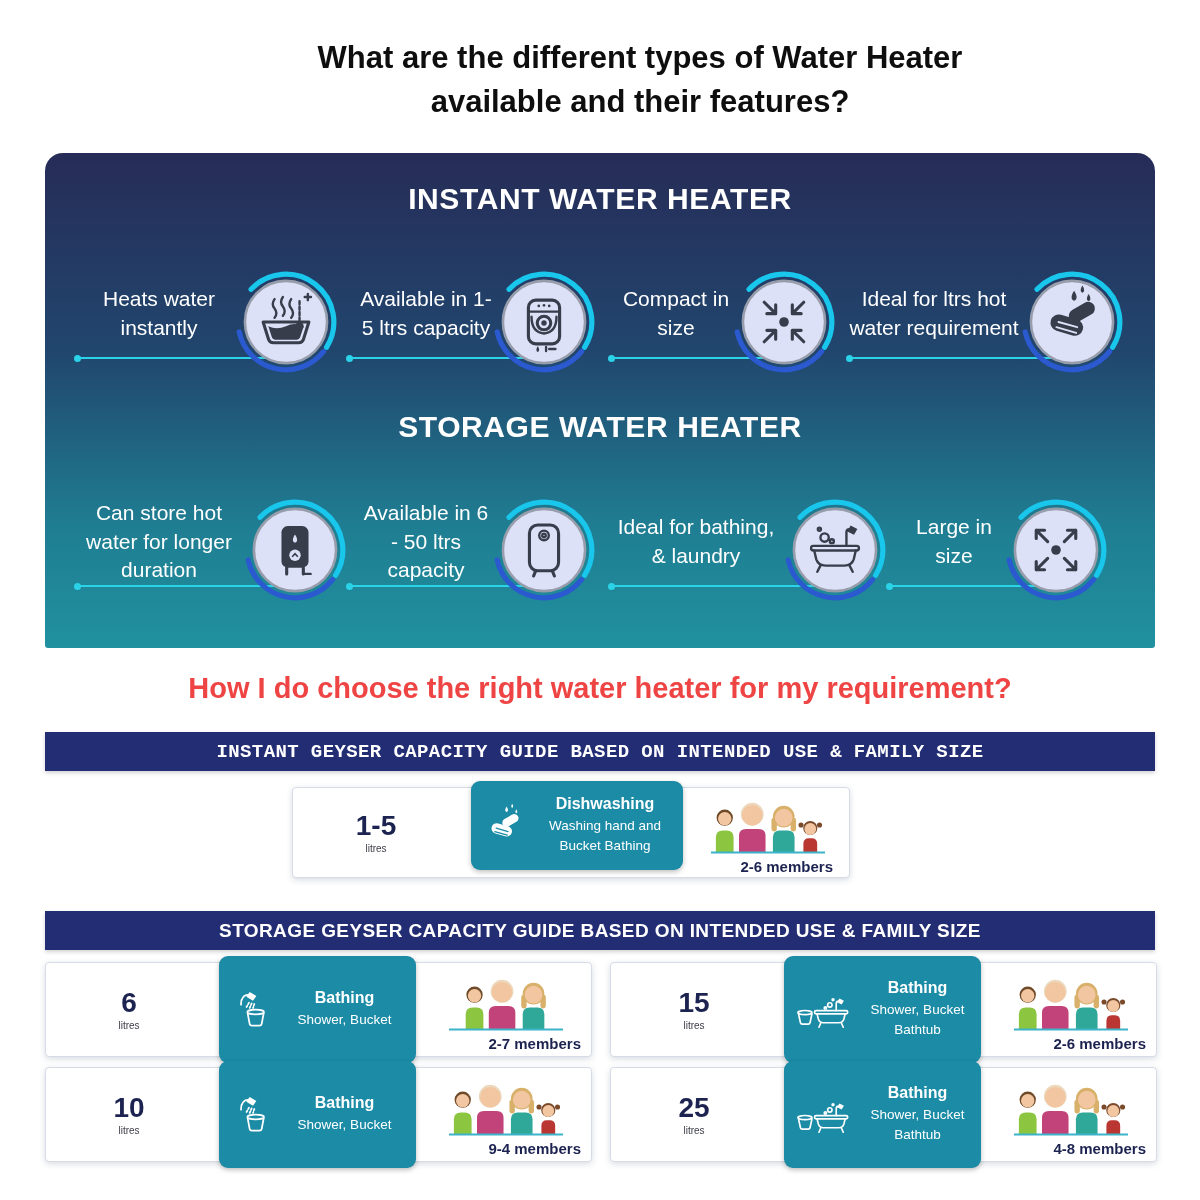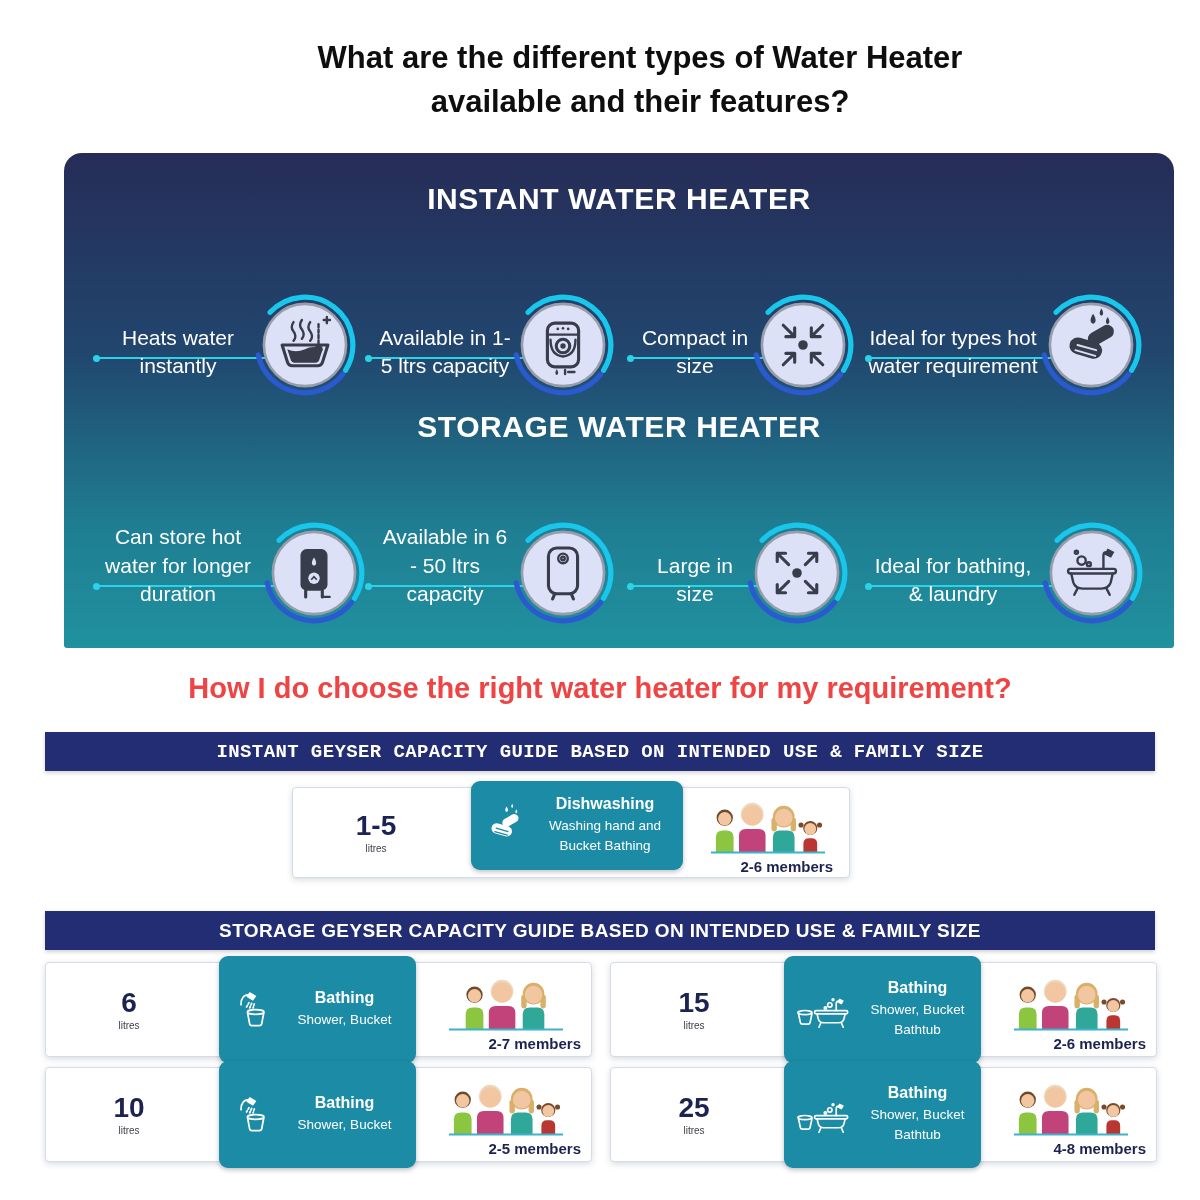--- a/index.html
+++ b/index.html
@@ -9,26 +9,26 @@
   
   .main-title{position:absolute;top:36px;left:0;width:100%;text-align:center;
               font-size:31px;font-weight:bold;color:#0e0e0e;line-height:1.42;padding-left:40px;}
   .sub-title{position:absolute;top:672px;left:0;width:100%;text-align:center;
              font-size:29px;font-weight:bold;color:#ef4444;}
 
   
   .types-panel{position:absolute;left:45px;top:153px;width:1110px;height:495px;
                box-sizing:border-box;padding:28px 30px 0;
                background:linear-gradient(180deg,#262c57 0%,#21466e 40%,#1f7d92 75%,#20919f 100%);
-               border-radius:18px 18px 3px 3px;margin-left:19px;}
+               border-radius:18px 18px 3px 3px;}
   .type-heading{text-align:center;color:#fff;font-size:30px;font-weight:bold;
                 letter-spacing:.6px;height:36px;line-height:36px;margin:0 0 30px;}
   .type-heading.storage{margin-top:12px;}
   .features-row{display:flex;height:150px;align-items:center;}
-  .feature{position:relative;display:flex;align-items:flex-end;justify-content:center;height:100%;}
+  .feature{position:relative;display:flex;align-items:center;justify-content:center;height:100%;}
   .f-w1{width:272px}.f-w2{width:262px}.f-w3{width:238px}.f-w4{width:278px}
   .feature-text{color:#fff;font-size:21px;line-height:1.36;text-align:center;
                 flex:1;margin-bottom:16px;position:relative;z-index:1;}
   .ft{display:block;margin:0 auto;}
   .tw150{max-width:150px}.tw130{max-width:132px}.tw112{max-width:112px}
   .tw170{max-width:172px}.tw100{max-width:100px}.tw180{max-width:182px}
   .halo-icon{width:104px;height:104px;flex:none;position:relative;z-index:2;}
   .halo-icon svg{width:100%;height:100%;display:block;}
   .connector{position:absolute;left:2px;right:66px;bottom:38px;height:2px;
              background:#2bd3e9;z-index:0;}
@@ -154,21 +154,21 @@
             <path class="glyph" d="M31 31 L42 42 M42 33.5 V42 H33.5"></path>
             <path class="glyph" d="M69 31 L58 42 M58 33.5 V42 H66.5"></path>
             <path class="glyph" d="M31 69 L42 58 M33.5 58 H42 V66.5"></path>
             <path class="glyph" d="M69 69 L58 58 M66.5 58 H58 V66.5"></path>
           </svg>
         </span>
       </div>
 
       <div class="feature f-w4">
         <div class="connector"></div>
-        <div class="feature-text tw170">Ideal for types hot water requirement</div>
+        <div class="feature-text tw170">Ideal for ltrs hot water requirement</div>
         <span class="halo-icon">
           <svg viewBox="0 0 100 100">
             <path class="arc-c" d="M 16.4 18.6 A 46 46 0 0 1 89 74.4"></path>
             <path class="arc-b" d="M 86.2 78.3 A 46 46 0 0 1 5 59.6"></path>
             <circle class="disc" cx="50" cy="50" r="39.5"></circle>
             <path class="gfill" d="M52 20 C48.8 25 48.8 28.4 52 29.6 C55.2 28.4 55.2 25 52 20 Z"></path>
             <path class="gfill" d="M60 15 C57.8 18.6 57.8 21 60 21.9 C62.2 21 62.2 18.6 60 15 Z"></path>
             <path class="gfill" d="M66 23 C63.8 26.6 63.8 29 66 29.9 C68.2 29 68.2 26.6 66 23 Z"></path>
             <rect class="gfill" x="46" y="34" width="27" height="13" rx="6.5" transform="rotate(-30 59.5 40.5)"></rect>
             <rect class="gfill" x="29" y="45" width="32" height="16" rx="8" transform="rotate(16 45 53)"></rect>
@@ -205,57 +205,57 @@
         <div class="feature-text tw130">Available in 6 - 50 ltrs capacity</div>
         <span class="halo-icon">
           <svg viewBox="0 0 100 100">
             <path class="arc-c" d="M 16.4 18.6 A 46 46 0 0 1 89 74.4"></path>
             <path class="arc-b" d="M 86.2 78.3 A 46 46 0 0 1 5 59.6"></path>
             <circle class="disc" cx="50" cy="50" r="39.5"></circle>
             <rect class="glyph" x="36" y="26" width="28" height="44" rx="8"></rect>
             <circle class="glyph-thin" cx="50" cy="36" r="4.6"></circle>
             <circle class="glyph-thin" cx="50" cy="36" r="1.7"></circle>
             <path class="glyph" d="M42 70 l-2 5 M58 70 l2 5"></path>
-          </svg>
-        </span>
-      </div>
-
-      <div class="feature f-w3">
-        <div class="connector"></div>
-        <div class="feature-text tw100">Large in size</div>
-        <span class="halo-icon">
-          <svg viewBox="0 0 100 100">
-            <path class="arc-c" d="M 16.4 18.6 A 46 46 0 0 1 89 74.4"></path>
-            <path class="arc-b" d="M 86.2 78.3 A 46 46 0 0 1 5 59.6"></path>
-            <circle class="disc" cx="50" cy="50" r="39.5"></circle>
-            <circle class="gfill" cx="50" cy="50" r="4.6"></circle>
-            <path class="glyph" d="M42 42 L31 31 M31 39 V31 H39"></path>
-            <path class="glyph" d="M58 42 L69 31 M69 39 V31 H61"></path>
-            <path class="glyph" d="M42 58 L31 69 M31 61 V69 H39"></path>
-            <path class="glyph" d="M58 58 L69 69 M69 61 V69 H61"></path>
           </svg>
         </span>
       </div>
 
       <div class="feature f-w4">
         <div class="connector"></div>
         <div class="feature-text tw180">Ideal for bathing, &amp; laundry</div>
         <span class="halo-icon">
           <svg viewBox="0 0 100 100">
             <path class="arc-c" d="M 16.4 18.6 A 46 46 0 0 1 89 74.4"></path>
             <path class="arc-b" d="M 86.2 78.3 A 46 46 0 0 1 5 59.6"></path>
             <circle class="disc" cx="50" cy="50" r="39.5"></circle>
             <rect class="glyph-thin" x="27" y="46" width="46" height="4.5" rx="2.2"></rect>
             <path class="glyph-thin" d="M30 50.5 L32 59 Q34 65 41 65 L59 65 Q66 65 68 59 L70 50.5"></path>
             <path class="glyph-thin" d="M36 65 L33 71 M64 65 L67 71"></path>
             <path class="glyph-thin" d="M61 46 V33 Q61 30 64 30"></path>
             <path class="gfill" d="M65 26.5 l6.5 3.2 -3.2 5.6 -6.5 -3.2 Z"></path>
             <circle class="glyph-thin" cx="40" cy="38" r="4"></circle>
             <circle class="glyph-thin" cx="47" cy="41.5" r="1.9"></circle>
             <circle class="glyph-thin" cx="35" cy="30" r="1.5"></circle>
+          </svg>
+        </span>
+      </div>
+
+      <div class="feature f-w3">
+        <div class="connector"></div>
+        <div class="feature-text tw100">Large in size</div>
+        <span class="halo-icon">
+          <svg viewBox="0 0 100 100">
+            <path class="arc-c" d="M 16.4 18.6 A 46 46 0 0 1 89 74.4"></path>
+            <path class="arc-b" d="M 86.2 78.3 A 46 46 0 0 1 5 59.6"></path>
+            <circle class="disc" cx="50" cy="50" r="39.5"></circle>
+            <circle class="gfill" cx="50" cy="50" r="4.6"></circle>
+            <path class="glyph" d="M42 42 L31 31 M31 39 V31 H39"></path>
+            <path class="glyph" d="M58 42 L69 31 M69 39 V31 H61"></path>
+            <path class="glyph" d="M42 58 L31 69 M31 61 V69 H39"></path>
+            <path class="glyph" d="M58 58 L69 69 M69 61 V69 H61"></path>
           </svg>
         </span>
       </div>
     </div>
   </div>
 
   <div class="sub-title">How I do choose the right water heater for my requirement?</div>
 
   <div class="guide-bar" id="bar-instant">INSTANT GEYSER CAPACITY GUIDE BASED ON INTENDED USE &amp; FAMILY SIZE</div>
 
@@ -447,21 +447,21 @@
               <path d="M 65 55.5 L 65 40 Q 65 33 72 33 L 80 33 Q 87 33 87 40 L 87 55.5 Z" fill="#2fa89a"></path>
               <circle cx="93.6" cy="27.5" r="2.6" fill="#7a4a2a"></circle>
               <circle cx="112.4" cy="27.5" r="2.6" fill="#7a4a2a"></circle>
               <circle cx="103" cy="30.5" r="7.2" fill="#7a4a2a"></circle>
               <circle cx="103" cy="31.5" r="6" fill="#f2c6a0"></circle>
               <path d="M 96 55.5 L 96 46.6 Q 96 41 101.6 41 L 104.4 41 Q 110 41 110 46.6 L 110 55.5 Z" fill="#b93632"></path>
             </g>
             <line x1="2" y1="55.5" x2="118" y2="55.5" stroke="#3db3c9" stroke-width="2"></line>
           </svg>
         </div>
-      <div class="members">2-5 members</div>
+      <div class="members">9-4 members</div>
     </div>
   </div>
 
   <div class="guide-card storage-card" id="sc-3">
     <div class="cap-block">
       <div class="cap-num">25</div>
       <div class="cap-unit">litres</div>
     </div>
     <div class="use-box">
       <span class="use-icon">

